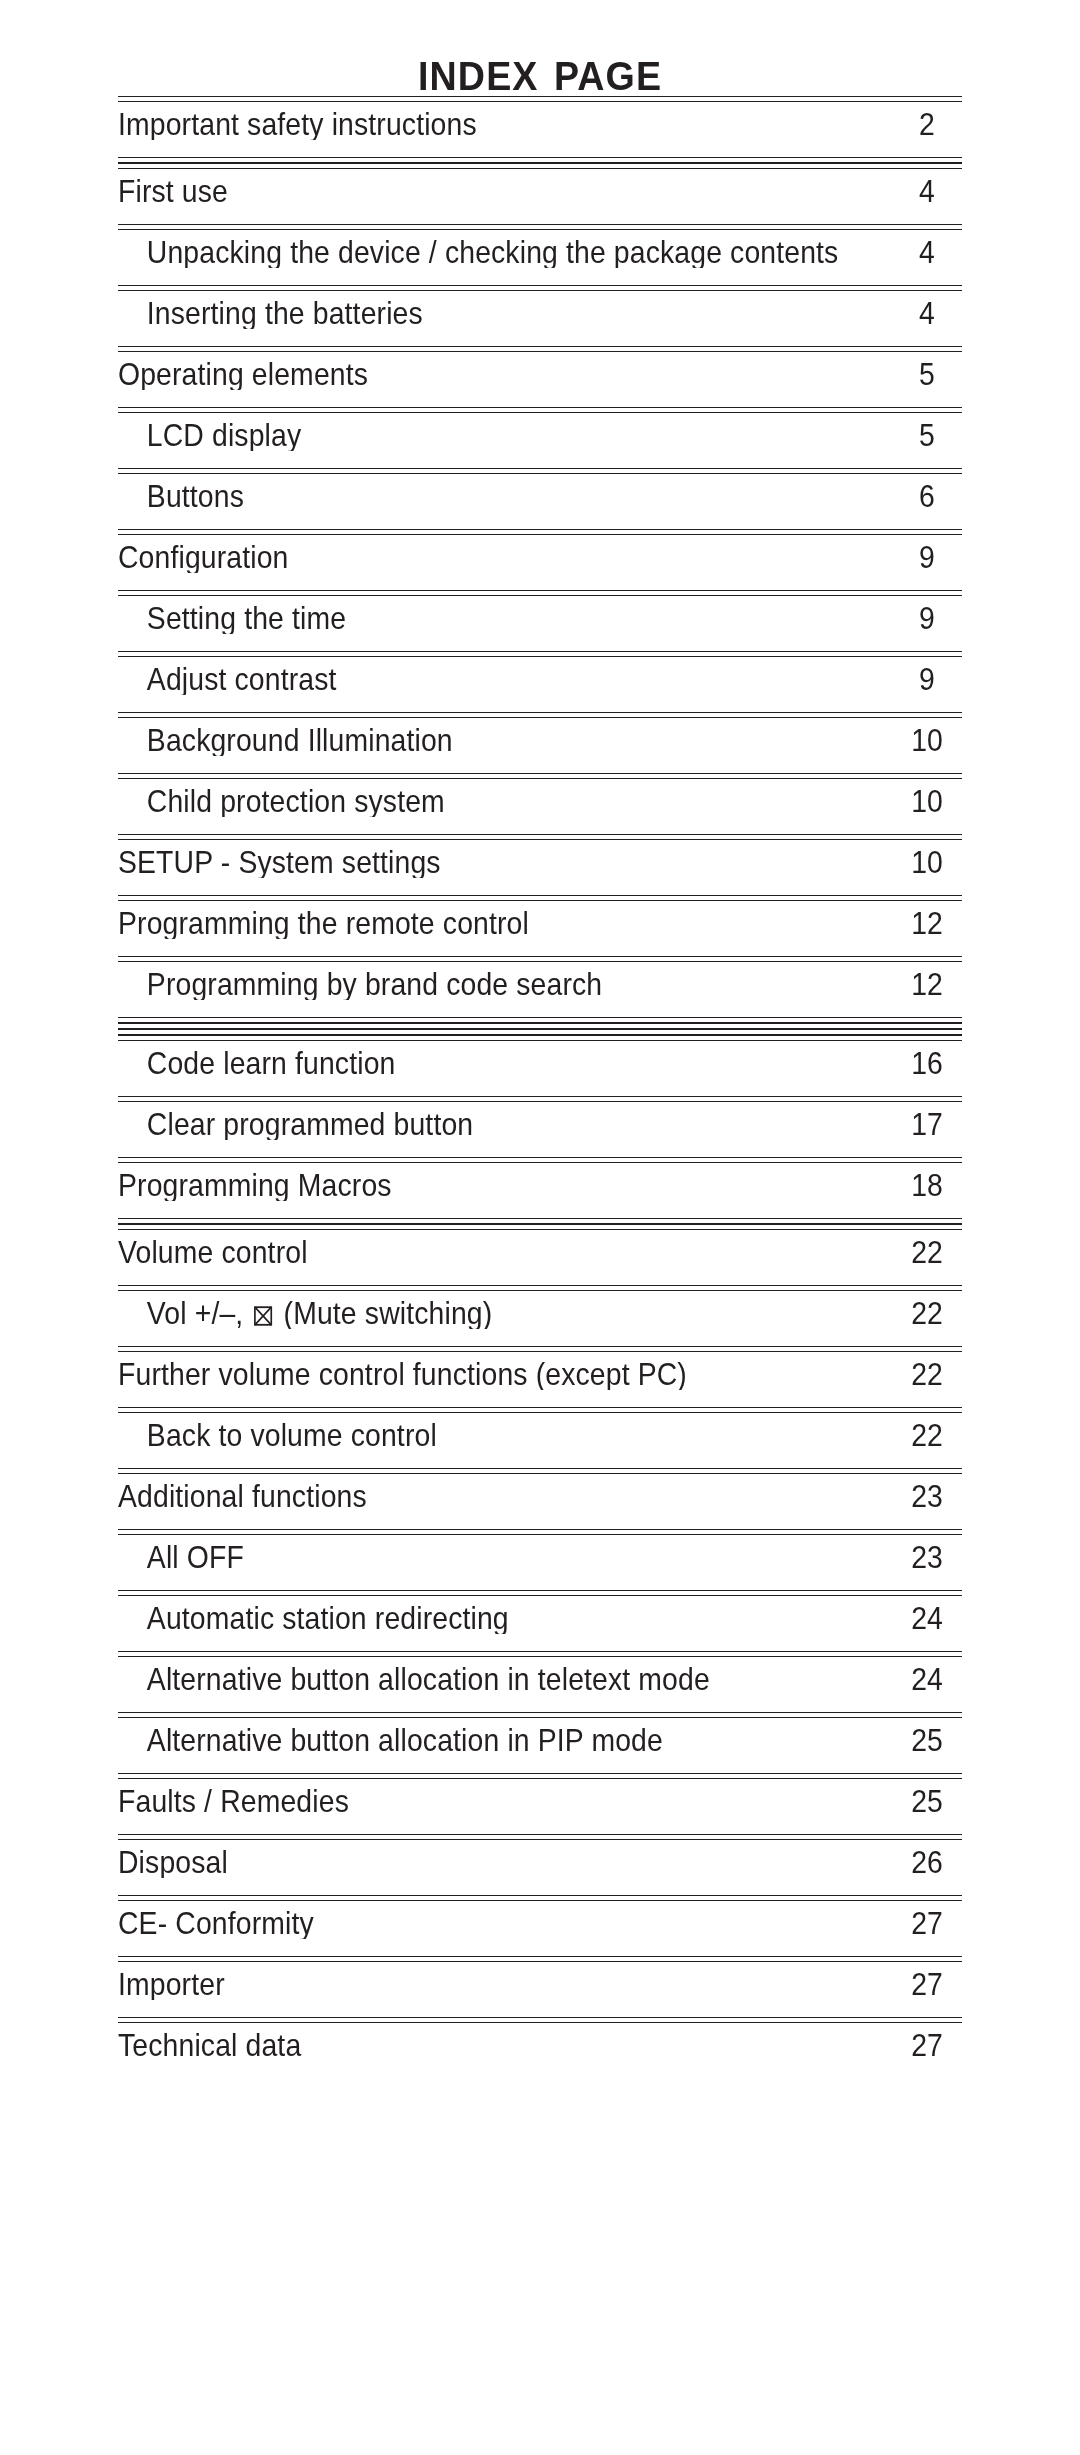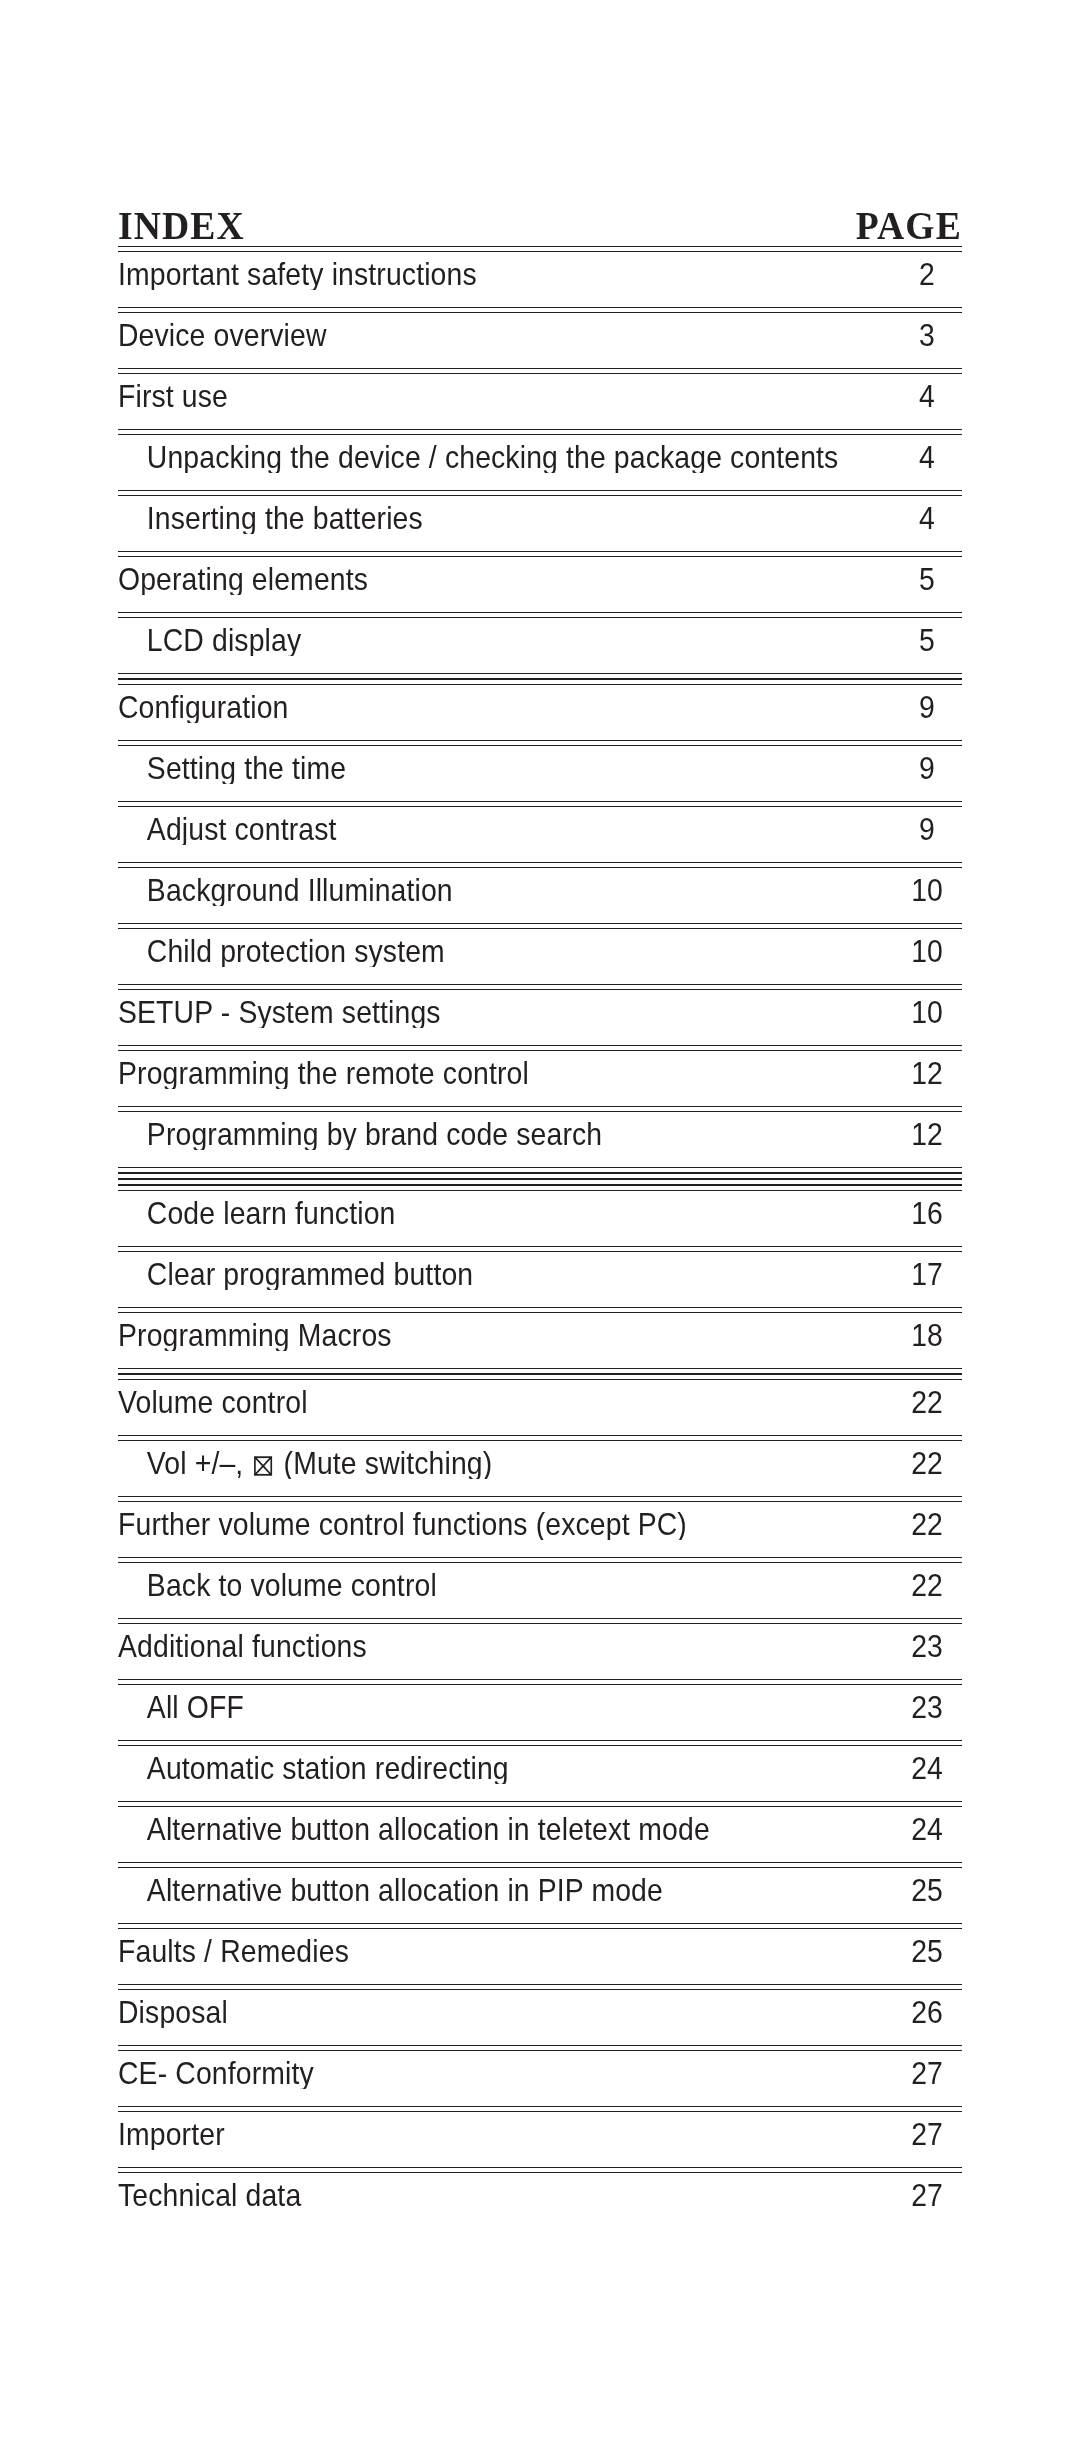--- a/index.html
+++ b/index.html
@@ -27,26 +27,24 @@
     position: absolute;
     left: 118px;
     top: 0;
     width: 844px;
   }
 
   
   .toc-header {
     display: flex;
     align-items: flex-end;
-    justify-content: space-between;
+    justify-content: center;
     height: 96px;
-    padding-top: 150px;
     box-sizing: content-box;
     margin-bottom: 0;
-    font-family: Liberation Serif, serif;
   }
   .toc-header .h-index,
   .toc-header .h-page {
     font-weight: bold;
     font-size: 40px;
     letter-spacing: 1.2px;
     line-height: 1;
     color: #231f20;
     font-stretch: condensed;
     transform: scaleX(0.94);
@@ -126,24 +124,20 @@
     </div>
 
     <div class="rule-double"></div>
 
     <ul class="toc-list" id="toc-list">
         <li class="toc-row lvl1">
           <span class="toc-label">Important safety instructions</span>
           <span class="toc-page">2</span>
         </li>
         <div class="rule-double"></div>
-        <li class="toc-row lvl1">
-          <span class="toc-label">Device overview</span>
-          <span class="toc-page">3</span>
-        </li>
         <div class="rule-double"></div>
         <li class="toc-row lvl1">
           <span class="toc-label">First use</span>
           <span class="toc-page">4</span>
         </li>
         <div class="rule-double"></div>
         <li class="toc-row lvl2">
           <span class="toc-label">Unpacking the device / checking the package contents</span>
           <span class="toc-page">4</span>
         </li>
@@ -156,20 +150,24 @@
         <li class="toc-row lvl1">
           <span class="toc-label">Operating elements</span>
           <span class="toc-page">5</span>
         </li>
         <div class="rule-double"></div>
         <li class="toc-row lvl2">
           <span class="toc-label">LCD display</span>
           <span class="toc-page">5</span>
         </li>
         <div class="rule-double"></div>
+        <li class="toc-row lvl2">
+          <span class="toc-label">Buttons</span>
+          <span class="toc-page">6</span>
+        </li>
         <div class="rule-double"></div>
         <li class="toc-row lvl1">
           <span class="toc-label">Configuration</span>
           <span class="toc-page">9</span>
         </li>
         <div class="rule-double"></div>
         <li class="toc-row lvl2">
           <span class="toc-label">Setting the time</span>
           <span class="toc-page">9</span>
         </li>

